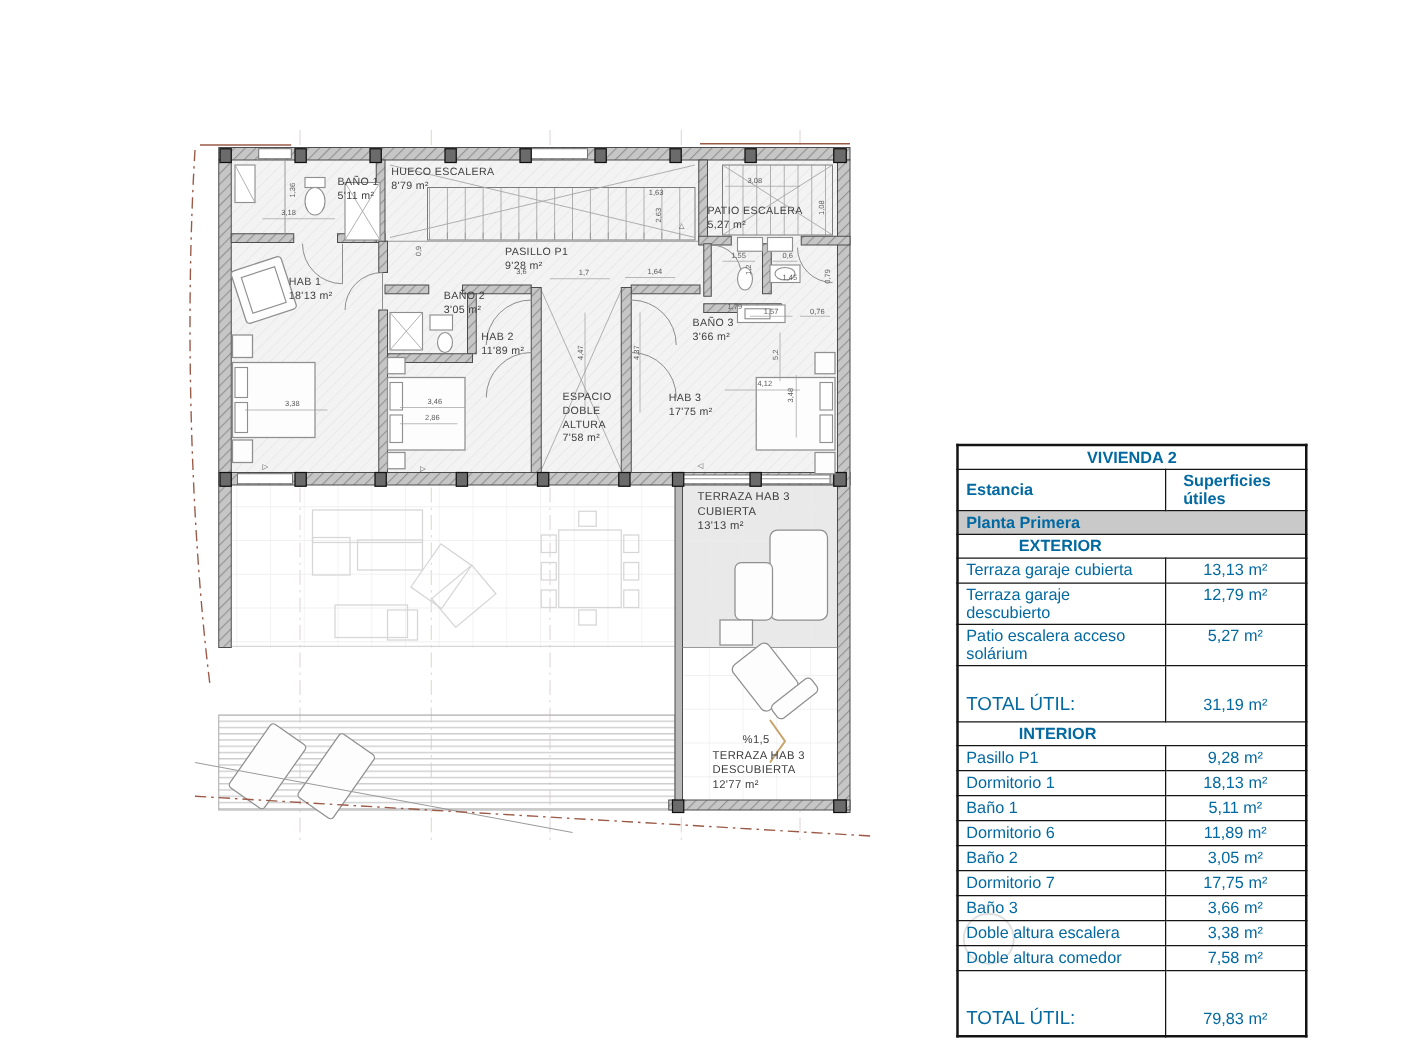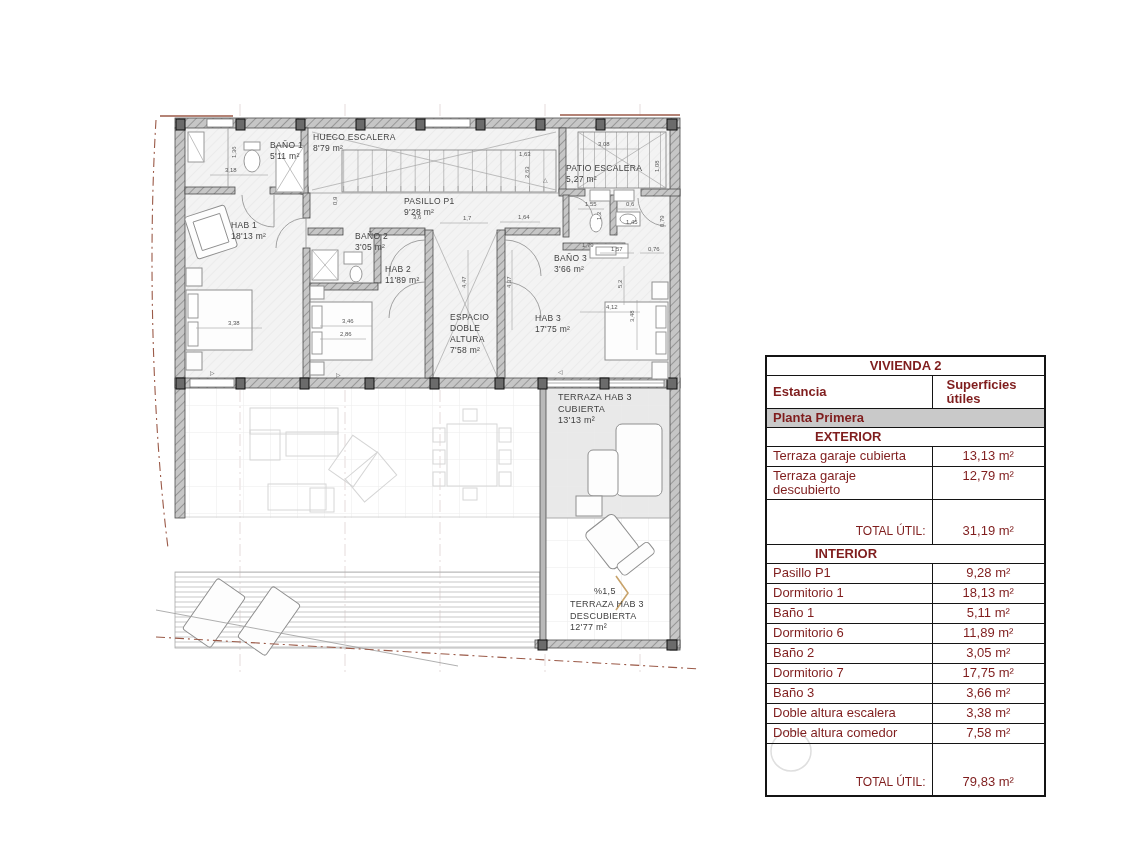--- a/index.html
+++ b/index.html
@@ -22,35 +22,35 @@
   .dimline{stroke:#9c9c9c;stroke-width:0.55;}
   .cline{stroke:#ded2d2;stroke-width:0.8;stroke-dasharray:12 4 2 4;}
   .red{stroke:#9b5a48;stroke-width:1.1;fill:none;stroke-dasharray:9 4 2 4;}
   .redsolid{stroke:#9b5a48;stroke-width:1.3;fill:none;}
   .plab{fill:#3f3f3f;letter-spacing:0.3px;}
   .dim{fill:#5a5a5a;}
   .slope{fill:none;stroke:#c8a36b;stroke-width:1.6;}
 
   
   .areas-table{position:absolute;left:765px;top:355px;width:279px;border-collapse:collapse;
-               table-layout:fixed;background:transparent;color:#7f1d1d;}
+               table-layout:fixed;background:transparent;color:#0369a1;}
   .areas-table td{border:1px solid #141414;font-size:13px;padding:2px 6px;line-height:14px;
                   overflow:hidden;}
   .areas-table{border:2px solid #141414;}
   .c1{width:166px;}
   .c2{width:113px;}
   .r-title td{font-weight:bold;text-align:center;font-size:13px;height:14px;}
   .r-header td{font-weight:bold;height:15px;}
   .r-header td.val{text-align:left;padding-left:14px;}
   .r-section td{font-weight:bold;background:#c9c9c9;height:14px;}
   .r-group td{font-weight:bold;height:14px;padding-left:48px;}
   .r-data td{height:15px;vertical-align:top;}
   .r-data td.val{text-align:center;}
   .r-total td{vertical-align:bottom;padding-bottom:6px;}
-  .r-total td.tlab{text-align:right;font-size:12px;}
+  .r-total td.tlab{font-size:15px;}
   .r-total td.tval{text-align:center;}
   .t-sm td{height:36px;}
   .t-lg td{height:43px;}
 </style>
 </head>
 <body>
 
 <div class="canvas">
 
   <svg class="plan-svg" width="1121" height="841" viewBox="0 0 1121 841">
@@ -366,20 +366,24 @@
           <td colspan="2">EXTERIOR</td>
         </tr>
         <tr class="r-data">
           <td>Terraza garaje cubierta</td>
           <td class="val">13,13 m²</td>
         </tr>
         <tr class="r-data">
           <td>Terraza garaje descubierto</td>
           <td class="val">12,79 m²</td>
         </tr>
+        <tr class="r-data">
+          <td>Patio escalera acceso solárium</td>
+          <td class="val">5,27 m²</td>
+        </tr>
         <tr class="r-total t-sm">
           <td class="tlab">TOTAL ÚTIL:</td>
           <td class="tval">31,19 m²</td>
         </tr>
         <tr class="r-group">
           <td colspan="2">INTERIOR</td>
         </tr>
         <tr class="r-data">
           <td>Pasillo P1</td>
           <td class="val">9,28 m²</td>

